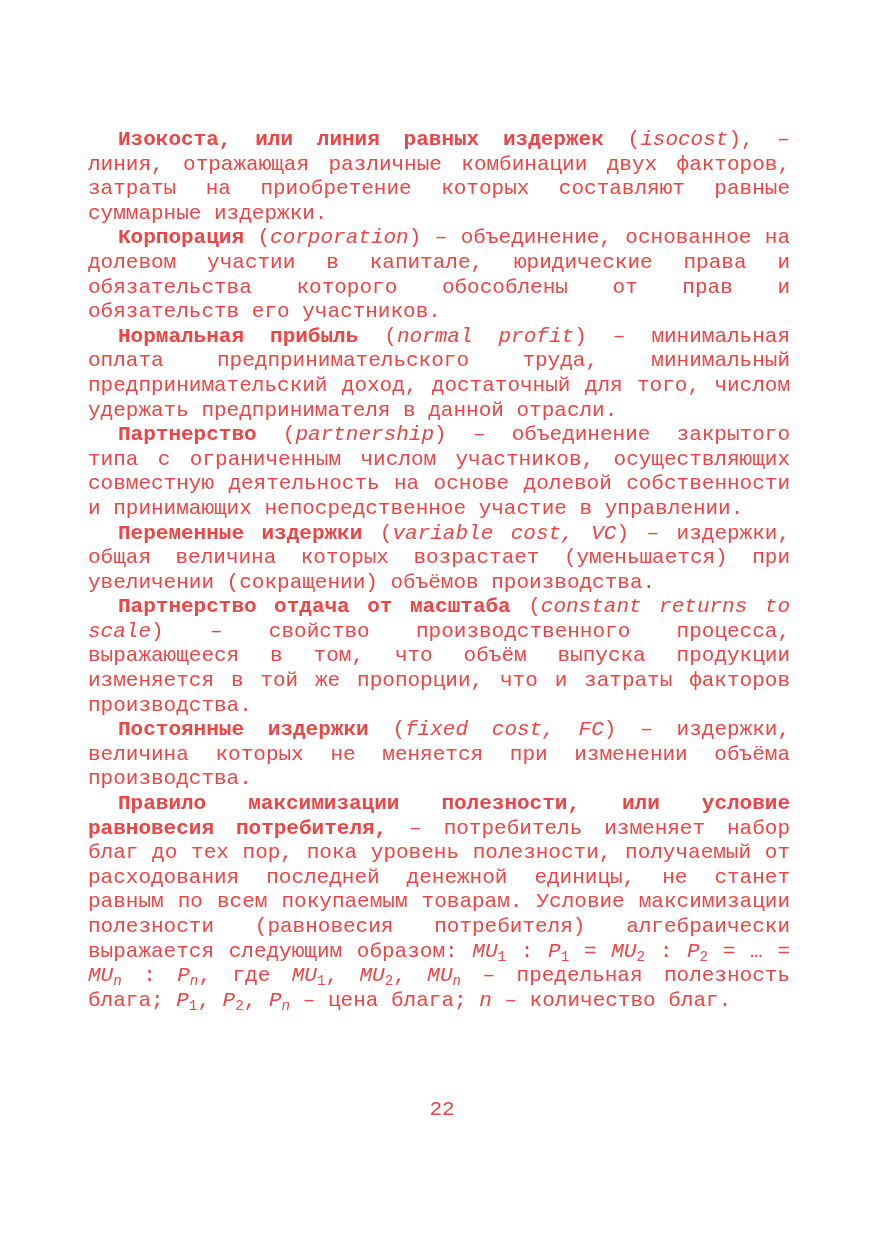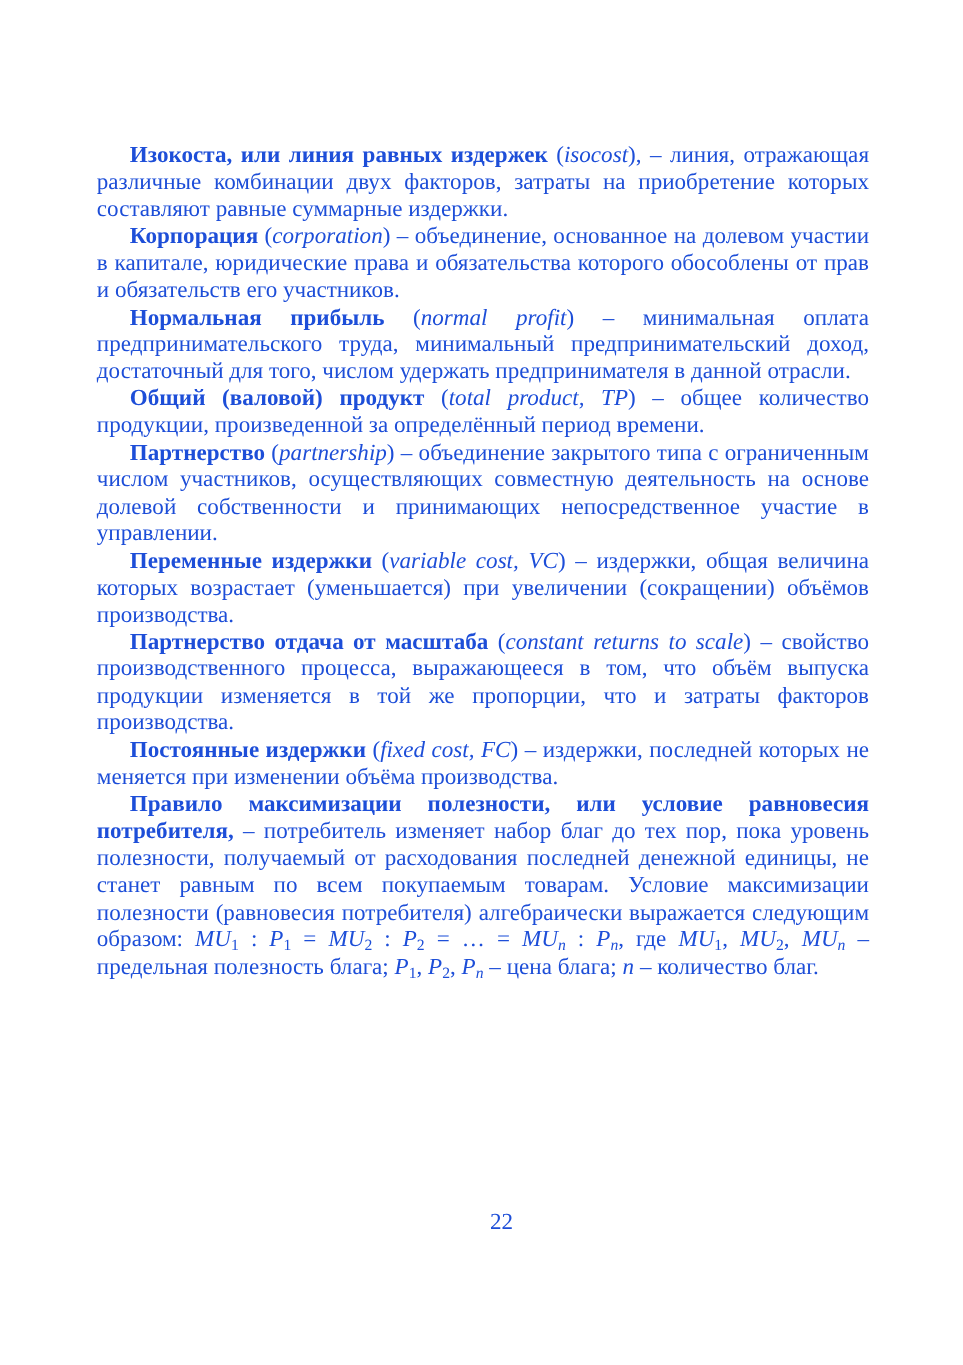--- a/index.html
+++ b/index.html
@@ -5,22 +5,22 @@
   html, body {
     margin: 0;
     padding: 0;
     background: #ffffff;
   }
   .page {
     position: relative;
     width: 875px;
     height: 1241px;
     background: #ffffff;
-    color: #1d4ed8;
-    font-family: Liberation Serif, serif;
+    color: #ef4444;
+    font-family: Liberation Mono, monospace;
     overflow: hidden;
   }
   .content {
     position: absolute;
     left: 88px;
     top: 128px;
     width: 702px;
     text-align: justify;
     font-size: 21px;
     line-height: 24.6px;
@@ -44,36 +44,35 @@
   .run-subi {
     font-style: italic;
     font-size: 0.68em;
     position: relative;
     top: 0.28em;
     line-height: 0;
   }
   .page-number {
     position: absolute;
     top: 1098px;
-    left: 105px;
+    left: 91px;
     width: 702px;
     text-align: center;
     font-size: 21px;
     line-height: 24px;
   }
 </style>
 </head>
 <body>
 
 <div class="page">
   <div class="content" id="glossary-content" lang="ru">
       <p class="para"><span class="run-bold">Изокоста, или линия равных издержек</span><span class="run-normal"> (</span><span class="run-italic">isocost</span><span class="run-normal">), – линия, отражающая различные комбинации двух факторов, затраты на приобретение которых составляют равные суммарные издержки.</span></p>
       <p class="para"><span class="run-bold">Корпорация</span><span class="run-normal"> (</span><span class="run-italic">corporation</span><span class="run-normal">) – объединение, основанное на долевом участии в капитале, юридические права и обязательства которого обособлены от прав и обязательств его участников.</span></p>
       <p class="para"><span class="run-bold">Нормальная прибыль</span><span class="run-normal"> (</span><span class="run-italic">normal profit</span><span class="run-normal">) – минимальная оплата предпринимательского труда, минимальный предпринимательский доход, достаточный для того, числом удержать предпринимателя в данной отрасли.</span></p>
-      <p class="para"><span class="run-bold">Общий (валовой) продукт</span><span class="run-normal"> (</span><span class="run-italic">total product, TP</span><span class="run-normal">) – общее количество продукции, произведенной за определённый период времени.</span></p>
       <p class="para"><span class="run-bold">Партнерство</span><span class="run-normal"> (</span><span class="run-italic">partnership</span><span class="run-normal">) – объединение закрытого типа с ограниченным числом участников, осуществляющих совместную деятельность на основе долевой собственности и принимающих непосредственное участие в управлении.</span></p>
       <p class="para"><span class="run-bold">Переменные издержки</span><span class="run-normal"> (</span><span class="run-italic">variable cost, VC</span><span class="run-normal">) – издержки, общая величина которых возрастает (уменьшается) при увеличении (сокращении) объёмов производства.</span></p>
       <p class="para"><span class="run-bold">Партнерство отдача от масштаба</span><span class="run-normal"> (</span><span class="run-italic">constant returns to scale</span><span class="run-normal">) – свойство производственного процесса, выражающееся в том, что объём выпуска продукции изменяется в той же пропорции, что и затраты факторов производства.</span></p>
-      <p class="para"><span class="run-bold">Постоянные издержки</span><span class="run-normal"> (</span><span class="run-italic">fixed cost, FC</span><span class="run-normal">) – издержки, последней которых не меняется при изменении объёма производства.</span></p>
+      <p class="para"><span class="run-bold">Постоянные издержки</span><span class="run-normal"> (</span><span class="run-italic">fixed cost, FC</span><span class="run-normal">) – издержки, величина которых не меняется при изменении объёма производства.</span></p>
       <p class="para"><span class="run-bold">Правило максимизации полезности, или условие равновесия потребителя,</span><span class="run-normal"> – потребитель изменяет набор благ до тех пор, пока уровень полезности, получаемый от расходования последней денежной единицы, не станет равным по всем покупаемым товарам. Условие максимизации полезности (равновесия потребителя) алгебраически выражается следующим образом: </span><span class="run-italic">MU</span><span class="run-sub">1</span><span class="run-normal"> : </span><span class="run-italic">P</span><span class="run-sub">1</span><span class="run-normal"> = </span><span class="run-italic">MU</span><span class="run-sub">2</span><span class="run-normal"> : </span><span class="run-italic">P</span><span class="run-sub">2</span><span class="run-normal"> = … = </span><span class="run-italic">MU</span><span class="run-subi">n</span><span class="run-normal"> : </span><span class="run-italic">P</span><span class="run-subi">n</span><span class="run-normal">, где </span><span class="run-italic">MU</span><span class="run-sub">1</span><span class="run-normal">, </span><span class="run-italic">MU</span><span class="run-sub">2</span><span class="run-normal">, </span><span class="run-italic">MU</span><span class="run-subi">n</span><span class="run-normal"> – предельная полезность блага; </span><span class="run-italic">P</span><span class="run-sub">1</span><span class="run-normal">, </span><span class="run-italic">P</span><span class="run-sub">2</span><span class="run-normal">, </span><span class="run-italic">P</span><span class="run-subi">n</span><span class="run-normal"> – цена блага; </span><span class="run-italic">n</span><span class="run-normal"> – количество благ.</span></p>
     </div>
   <div class="page-number">22</div>
 </div>
 
 </body></html>

